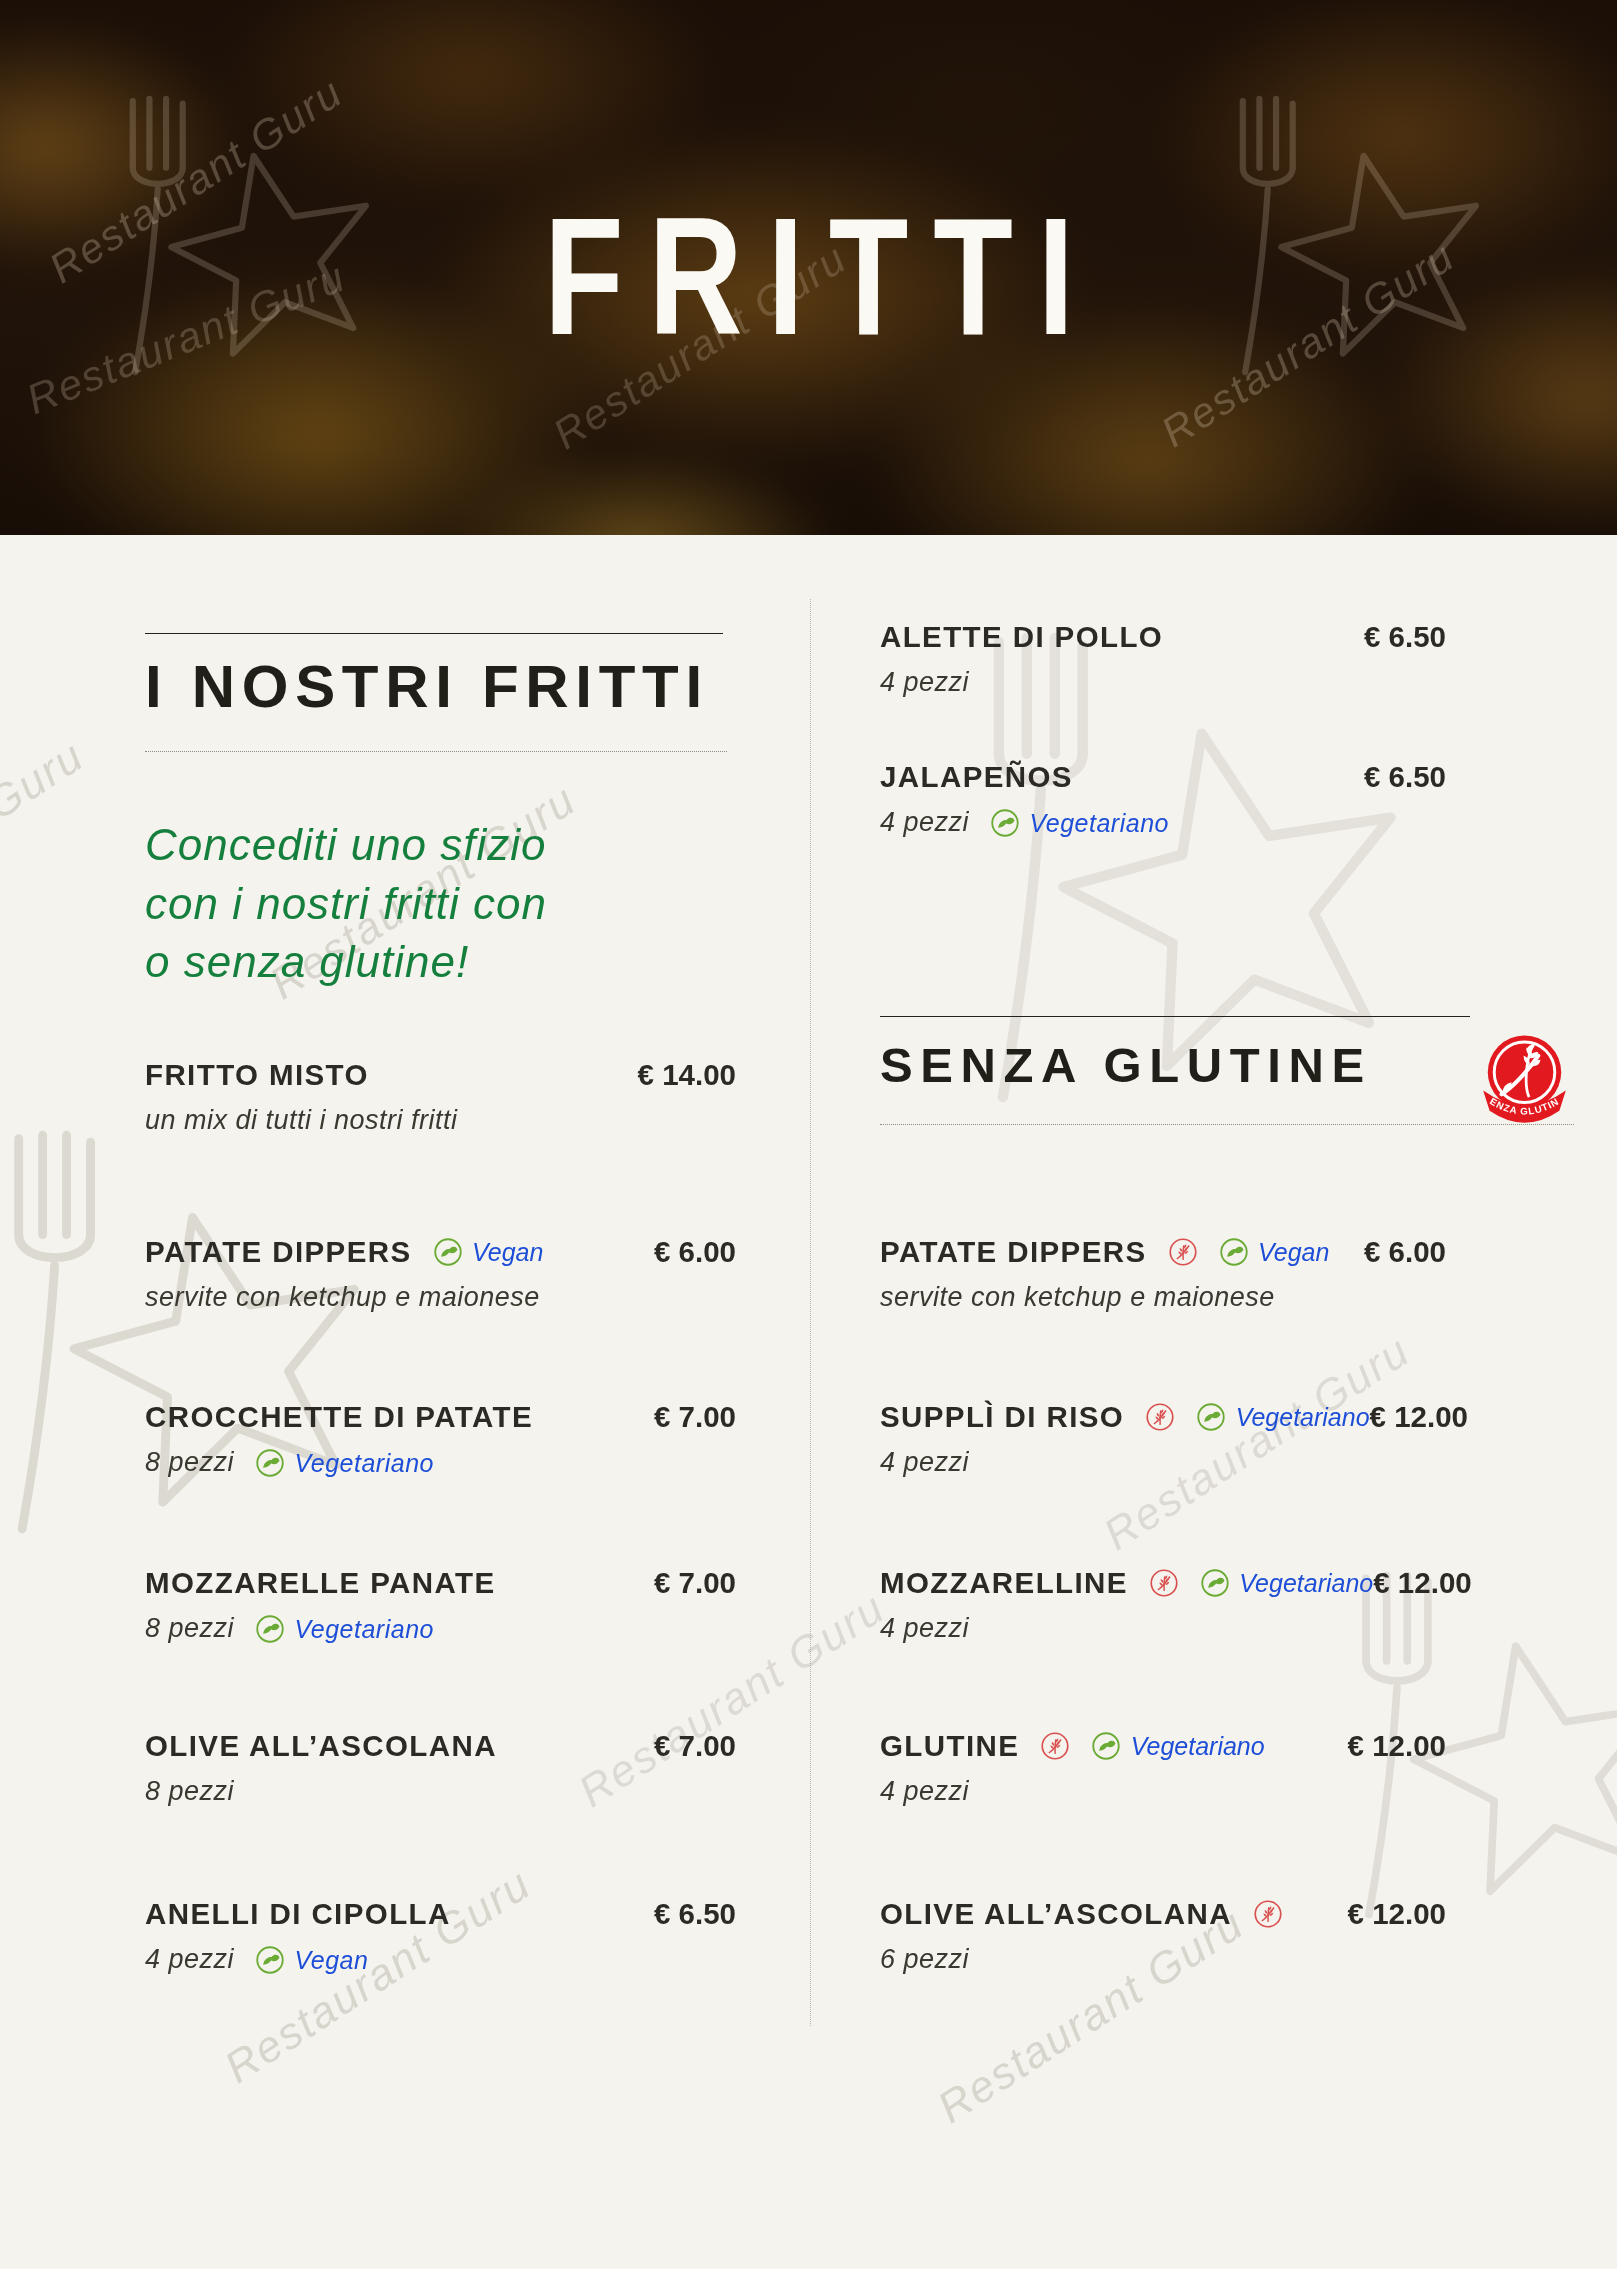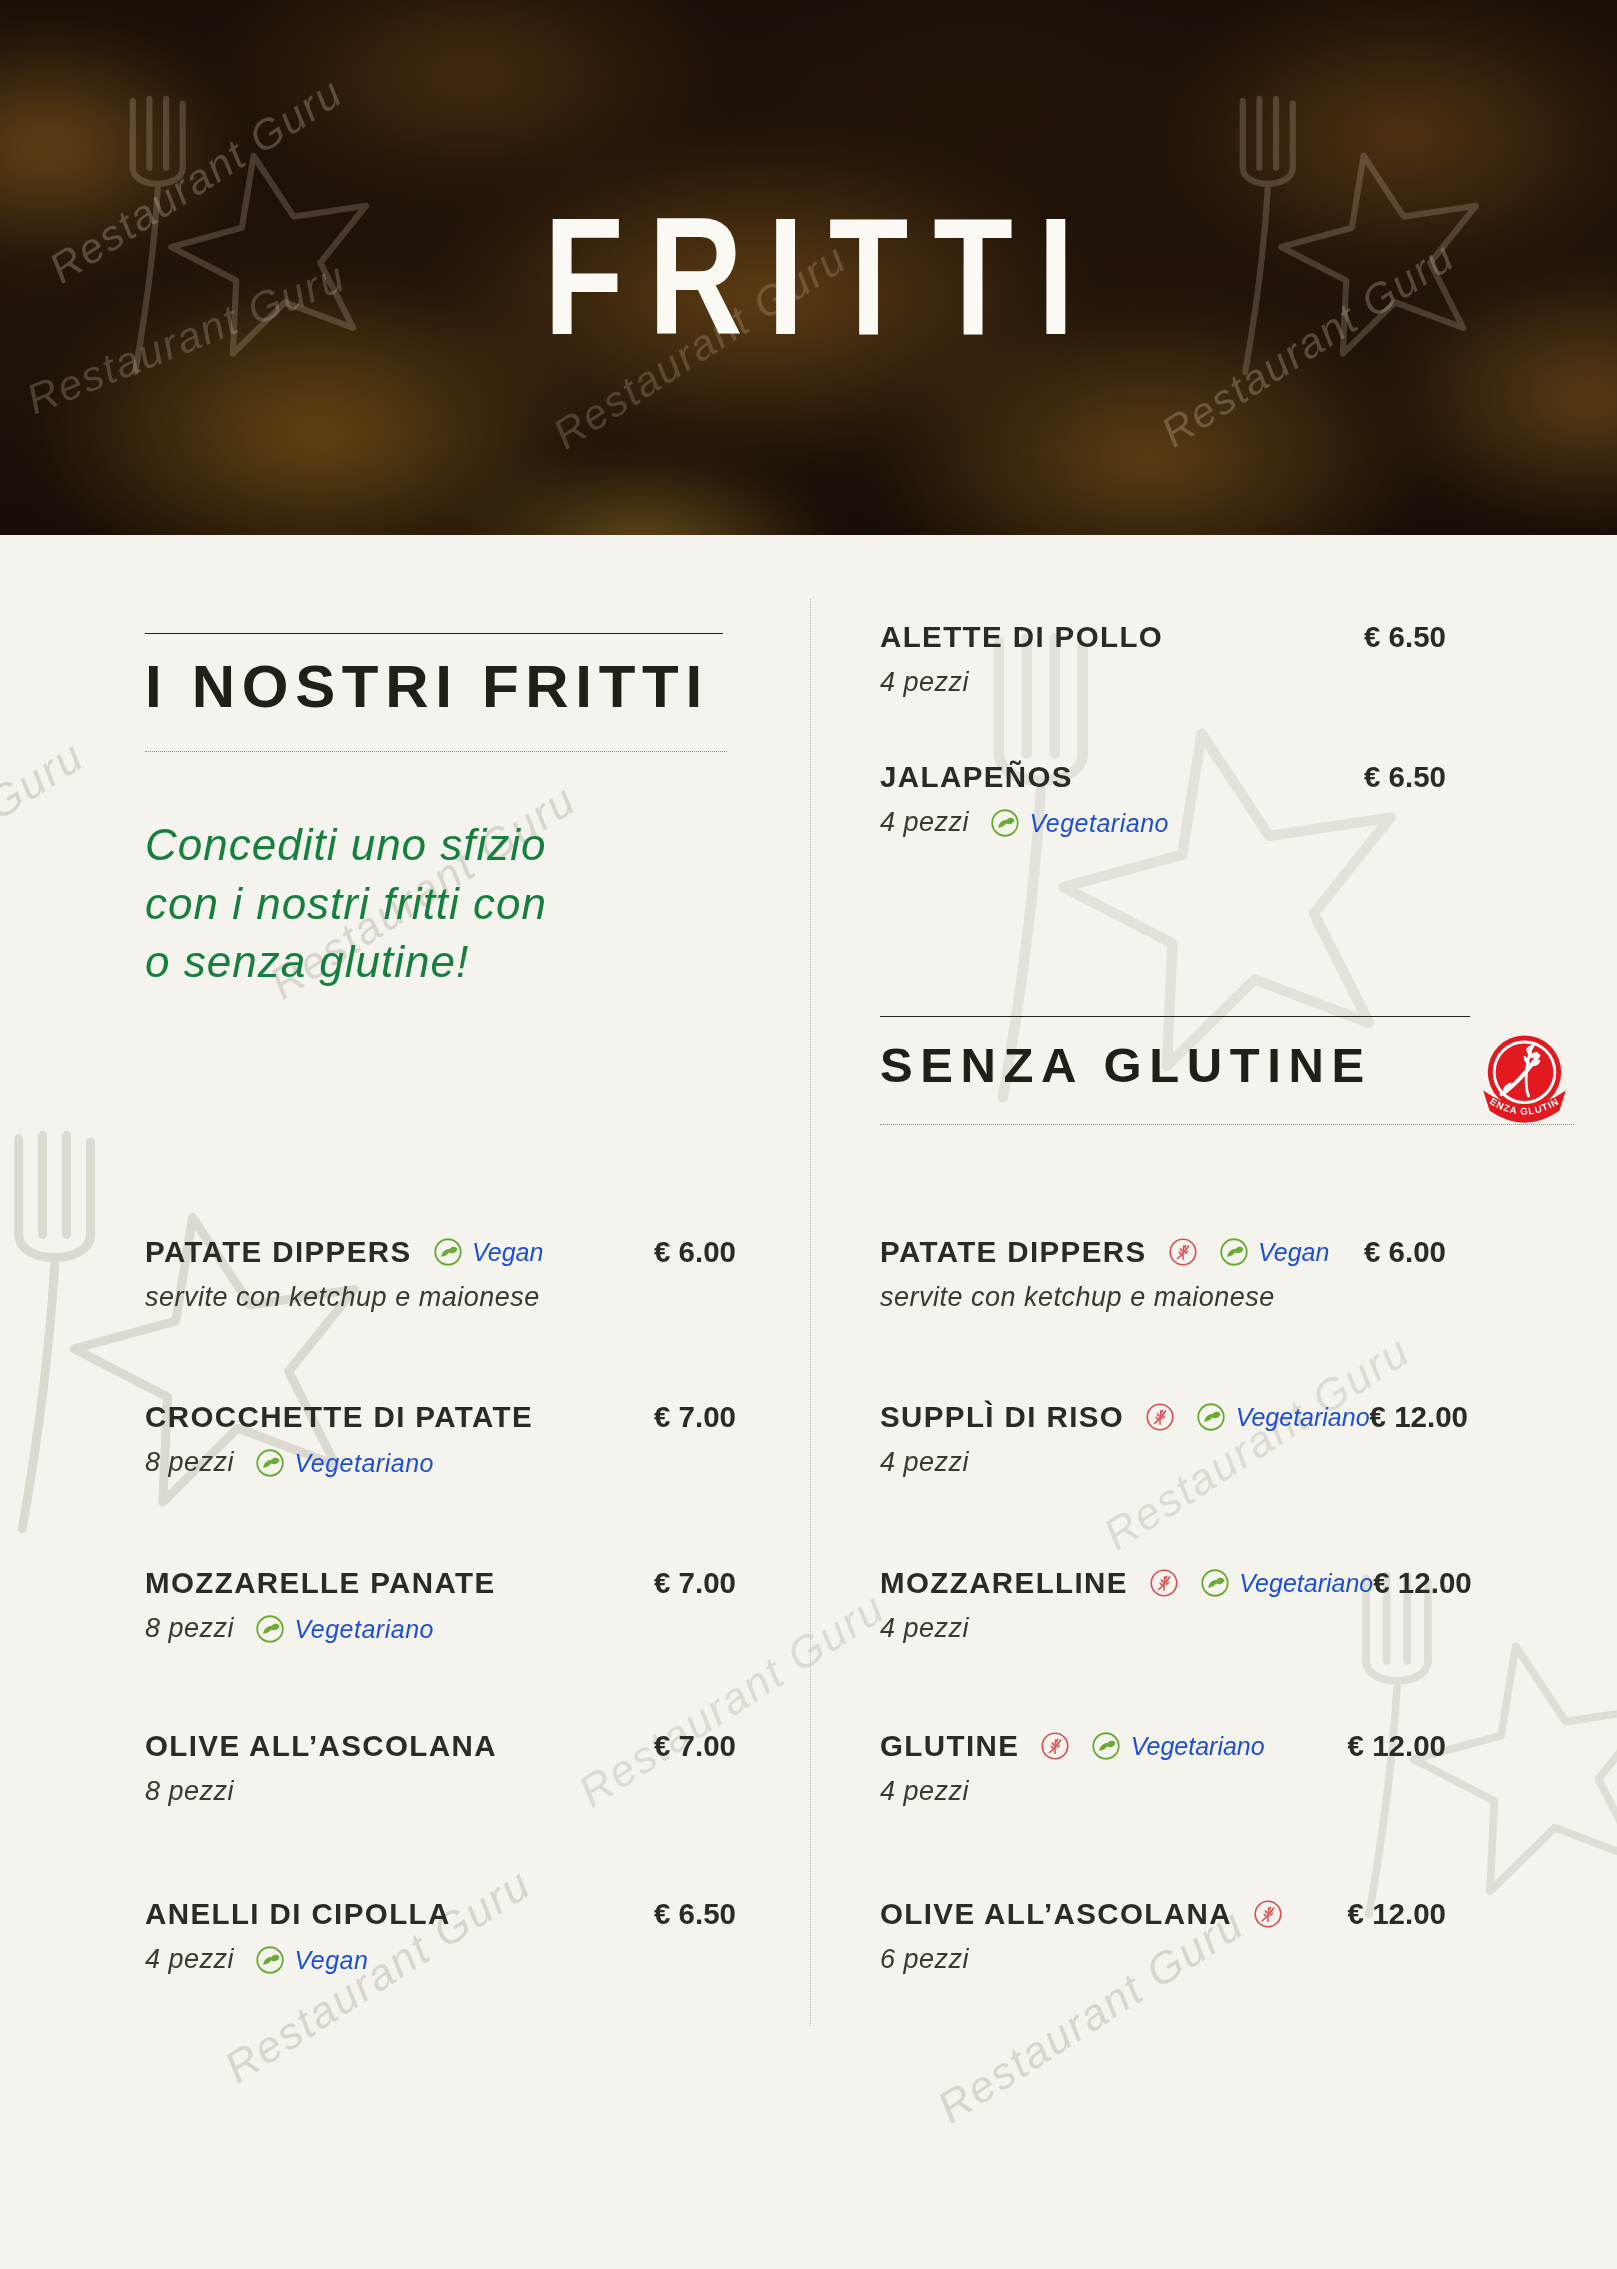--- a/index.html
+++ b/index.html
@@ -135,20 +135,29 @@
     </g>
     <path d="M64,14 C59,26 56,42 57,58 C57.5,64 58.5,68 60,71" stroke="#ffffff" stroke-width="3" fill="none"></path>
     <path d="M30,68 C40,62 58,44 70,26" stroke="#ffffff" stroke-width="4.5" fill="none" stroke-linecap="round"></path>
     <path d="M10,64 Q55,96 100,64 L93,86 Q55,112 17,86 Z" fill="#e2191f"></path>
     <path id="ribArc" d="M17,78 Q55,102 93,78" fill="none"></path>
     <text font-size="10.5" font-weight="700" fill="#ffffff" letter-spacing="1.1" font-family="Liberation Sans, sans-serif">
       <textPath href="#ribArc" startOffset="50%" text-anchor="middle">SENZA GLUTINE</textPath>
     </text>
   </svg>
 
+<div class="item" style="left: 145px; top: 1058px; width: 591px;">
+      <div class="row1">
+        <span class="name">FRITTO MISTO</span>
+        <span class="price">€ 14.00</span>
+      </div>
+      <div class="row2">
+        <span class="desc">un mix di tutti i nostri fritti</span>
+      </div>
+    </div>
     <div class="item" style="left: 145px; top: 1235px; width: 591px;">
       <div class="row1">
         <span class="name">PATATE DIPPERS</span>
         <span class="tag">
           <svg viewBox="0 0 36 36">
             <circle cx="18" cy="18" r="15.3" fill="none" stroke="#6aab35" stroke-width="2.2"></circle>
             <path fill="#6aab35" d="M9.8,23.8 C10.6,17.6 15,14.4 21,14.2 C19.6,20.4 15.4,23.4 9.8,23.8 Z"></path>
             <path fill="#6aab35" d="M20.6,13.4 C24.8,10.4 28.2,11.4 29.4,15.2 C26.6,19.8 22.4,20.4 19,18.2 C19.6,16.4 20.2,14.8 20.6,13.4 Z"></path>
           </svg>
           <span class="tag-label">Vegan</span>

